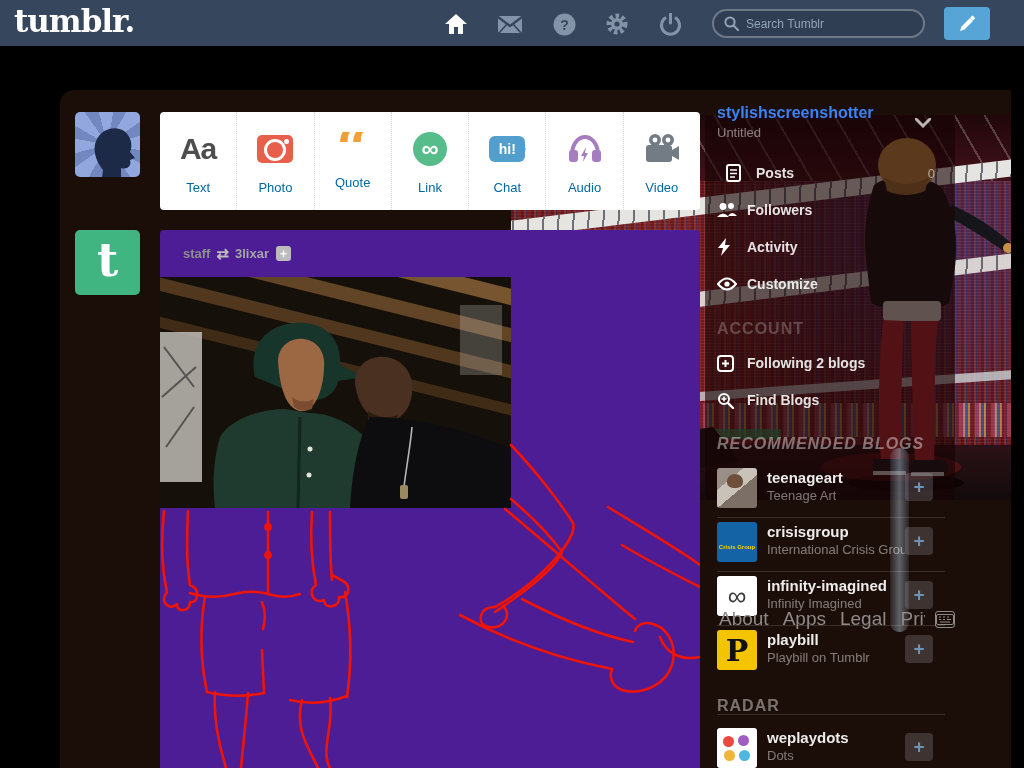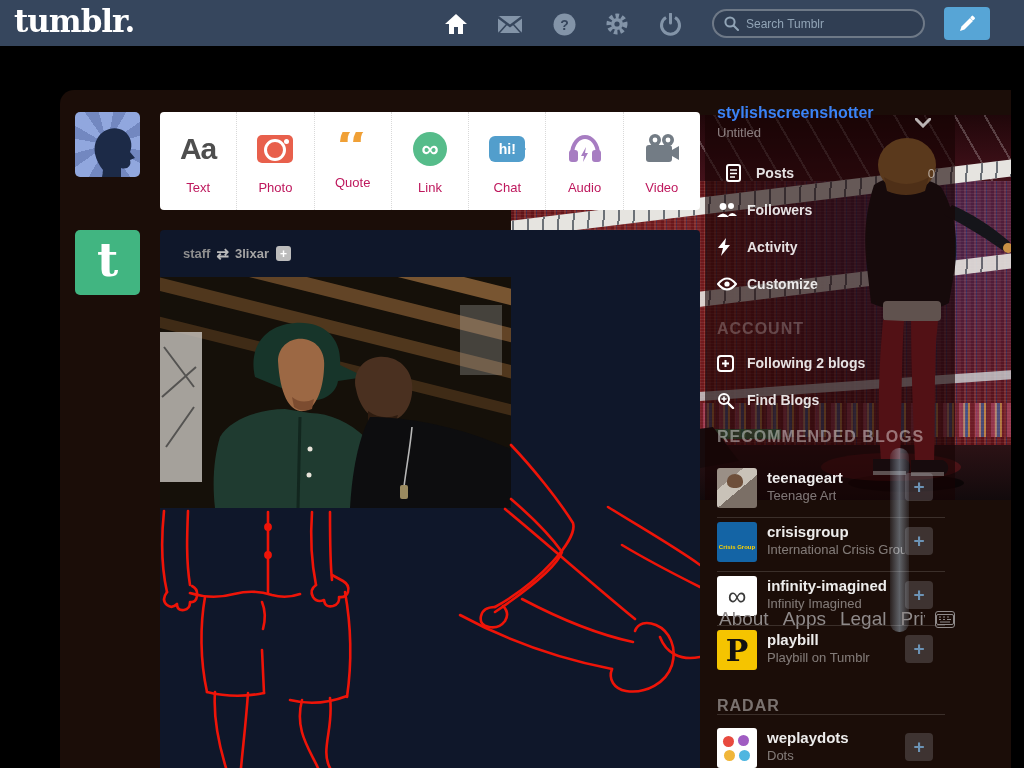--- a/index.html
+++ b/index.html
@@ -51,34 +51,34 @@
   .av-user { top:112px; background:repeating-conic-gradient(from 10deg, rgba(20,30,80,.20) 0 20deg, rgba(255,255,255,.06) 20deg 45deg), #8aa2dc; }
   .av-tumblr { top:230px; background:#41b581; display:flex; align-items:center; justify-content:center;
                color:#fff; font-family:"DejaVu Serif", serif; font-weight:bold; font-size:46px; padding-bottom:6px; }
 
   
   .composer { position:absolute; left:160px; top:112px; width:540px; height:98px; background:#fff; border-radius:4px;
               display:flex; z-index:10; }
   .citem { flex:1; display:flex; flex-direction:column; align-items:center; justify-content:center; cursor:pointer; position:relative; }
   .citem + .citem { border-left:1px dotted #d9d9d9; }
   .cicon { height:44px; display:flex; align-items:center; justify-content:center; }
-  .clabel { font-size:13px; color:#be185d; margin-top:9px; }
+  .clabel { font-size:13px; color:#0369a1; margin-top:9px; }
   .ic-text { font-size:30px; font-weight:bold; color:#4e4e4e; letter-spacing:-1px; }
   .ic-photo { width:36px; height:28px; background:#e8604c; border-radius:5px; position:relative; }
   .ic-photo::after { content:""; position:absolute; left:7px; top:4px; width:16px; height:16px; border:3px solid #fff; border-radius:50%; }
   .ic-photo::before { content:""; position:absolute; right:4px; top:4px; width:5px; height:5px; background:#fff; border-radius:50%; }
   .ic-quote { font-family:"DejaVu Serif", serif; font-size:58px; line-height:20px; color:#f0a036; font-weight:bold; height:34px; overflow:hidden; }
   .ic-link { width:34px; height:34px; border-radius:50%; background:#56bc8a; color:#fff; font-size:24px; font-weight:bold;
              display:flex; align-items:center; justify-content:center; }
   .ic-chat { min-width:36px; height:26px; background:#529ecc; border-radius:6px; color:#fff; font-weight:bold; font-size:14px;
              display:flex; align-items:center; justify-content:center; position:relative; padding:0 5px; }
   .ic-chat::after { content:""; position:absolute; right:-6px; top:8px; border:5px solid transparent; border-left-color:#529ecc; }
 
   
-  .post { position:absolute; left:160px; top:230px; width:540px; height:538px; background:#0f172a; border-radius:4px 4px 0 0; z-index:10; overflow:hidden; }
+  .post { position:absolute; left:160px; top:230px; width:540px; height:538px; background:#4c1d95; border-radius:4px 4px 0 0; z-index:10; overflow:hidden; }
   .post-head { height:47px; display:flex; align-items:center; padding-left:23px; font-size:13px; font-weight:bold; color:#9b9b9b; }
   .post-head .author { color:#8e8e8e; cursor:pointer; }
   .post-head .reblog { color:#bcbcbc; margin:0 6px; font-size:15px; }
   .post-head .source { color:#a5a5a5; cursor:pointer; }
   .plus-badge { margin-left:7px; width:15px; height:15px; background:#bcbcbc; border-radius:3px; color:#fff; font-size:12px;
                 font-weight:bold; display:flex; align-items:center; justify-content:center; cursor:pointer; }
   .post-image { position:absolute; left:0; top:47px; width:540px; height:491px; }
   .post-image svg { position:absolute; left:0; top:0; }
 
   
@@ -407,21 +407,21 @@
       <span class="mic">
           <svg width="18" height="17" viewBox="0 0 18 17">
             <circle cx="7" cy="7" r="5" fill="none" stroke="#fff" stroke-width="2"></circle>
             <line x1="11" y1="11" x2="16" y2="16" stroke="#fff" stroke-width="2.4" stroke-linecap="round"></line>
             <path d="M7,4.5 v5 M4.5,7 h5" stroke="#fff" stroke-width="1.6"></path>
           </svg>
         </span>
       <span class="mlabel">Find Blogs</span>
     </div>
 
-    <div class="sect" style="top:338px;">RECOMMENDED BLOGS</div>
+    <div class="sect" style="top:345px;font-style:italic;">RECOMMENDED BLOGS</div>
 
     <div class="brow" style="top:375px;">
       <div class="bav bav-teenageart"></div>
       <div class="bname">teenageart</div>
       <div class="btitle">Teenage Art</div>
       <div class="fbtn">+</div>
     </div>
     <div class="divider" style="top:427px;"></div>
 
     <div class="brow" style="top:429px;">

